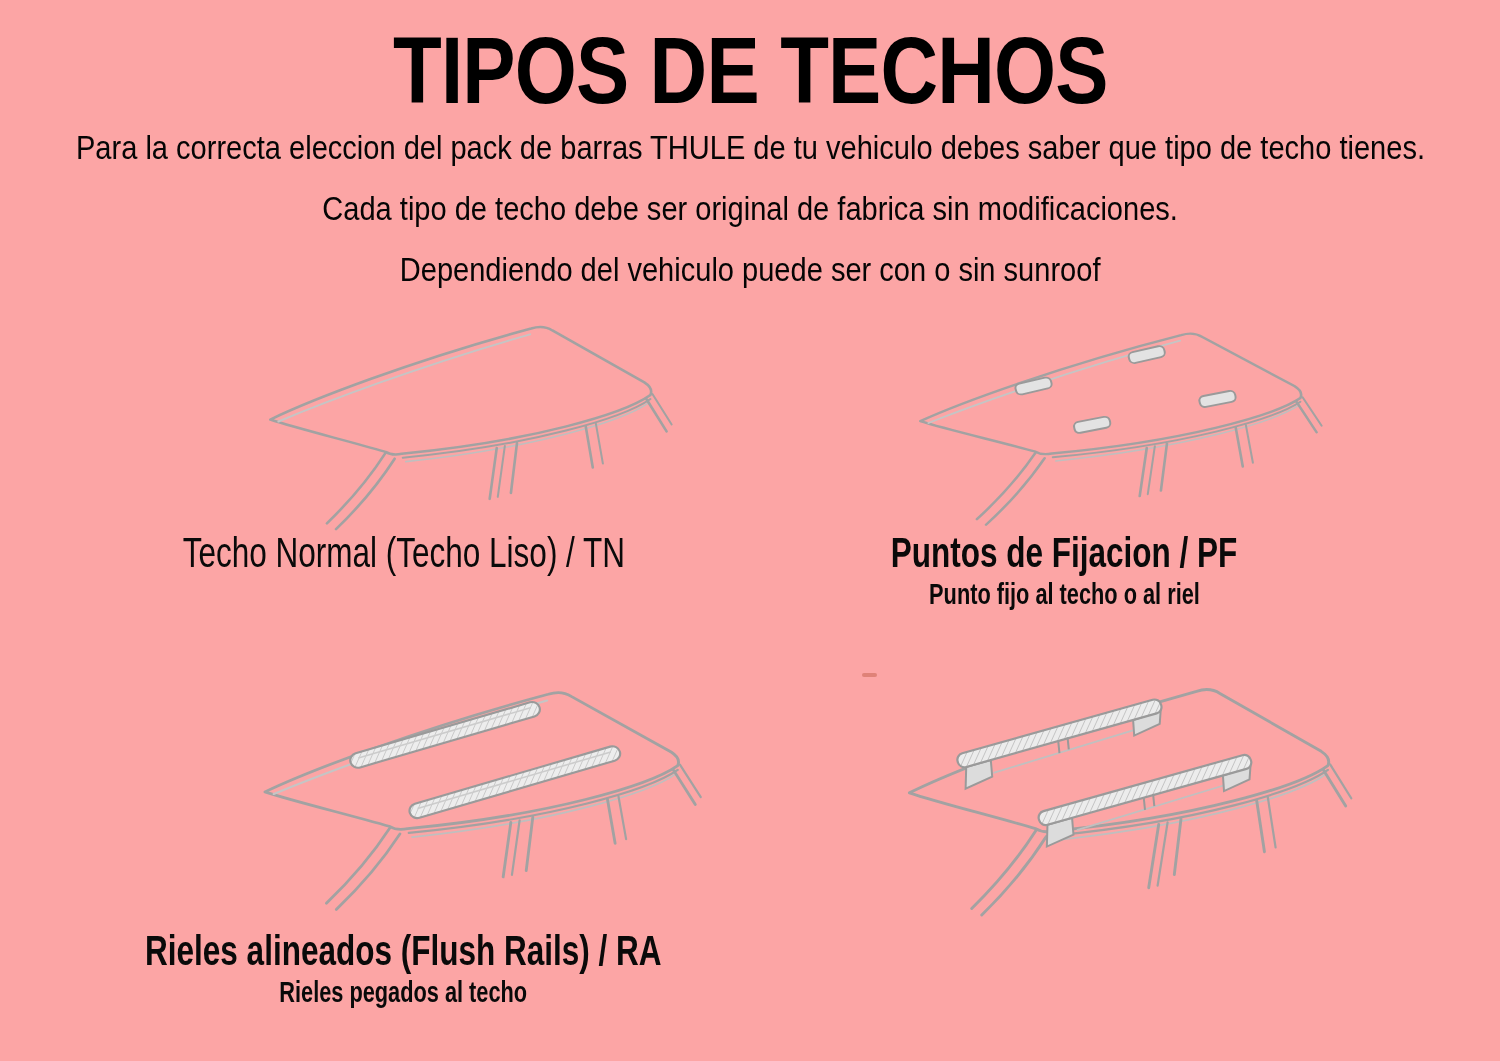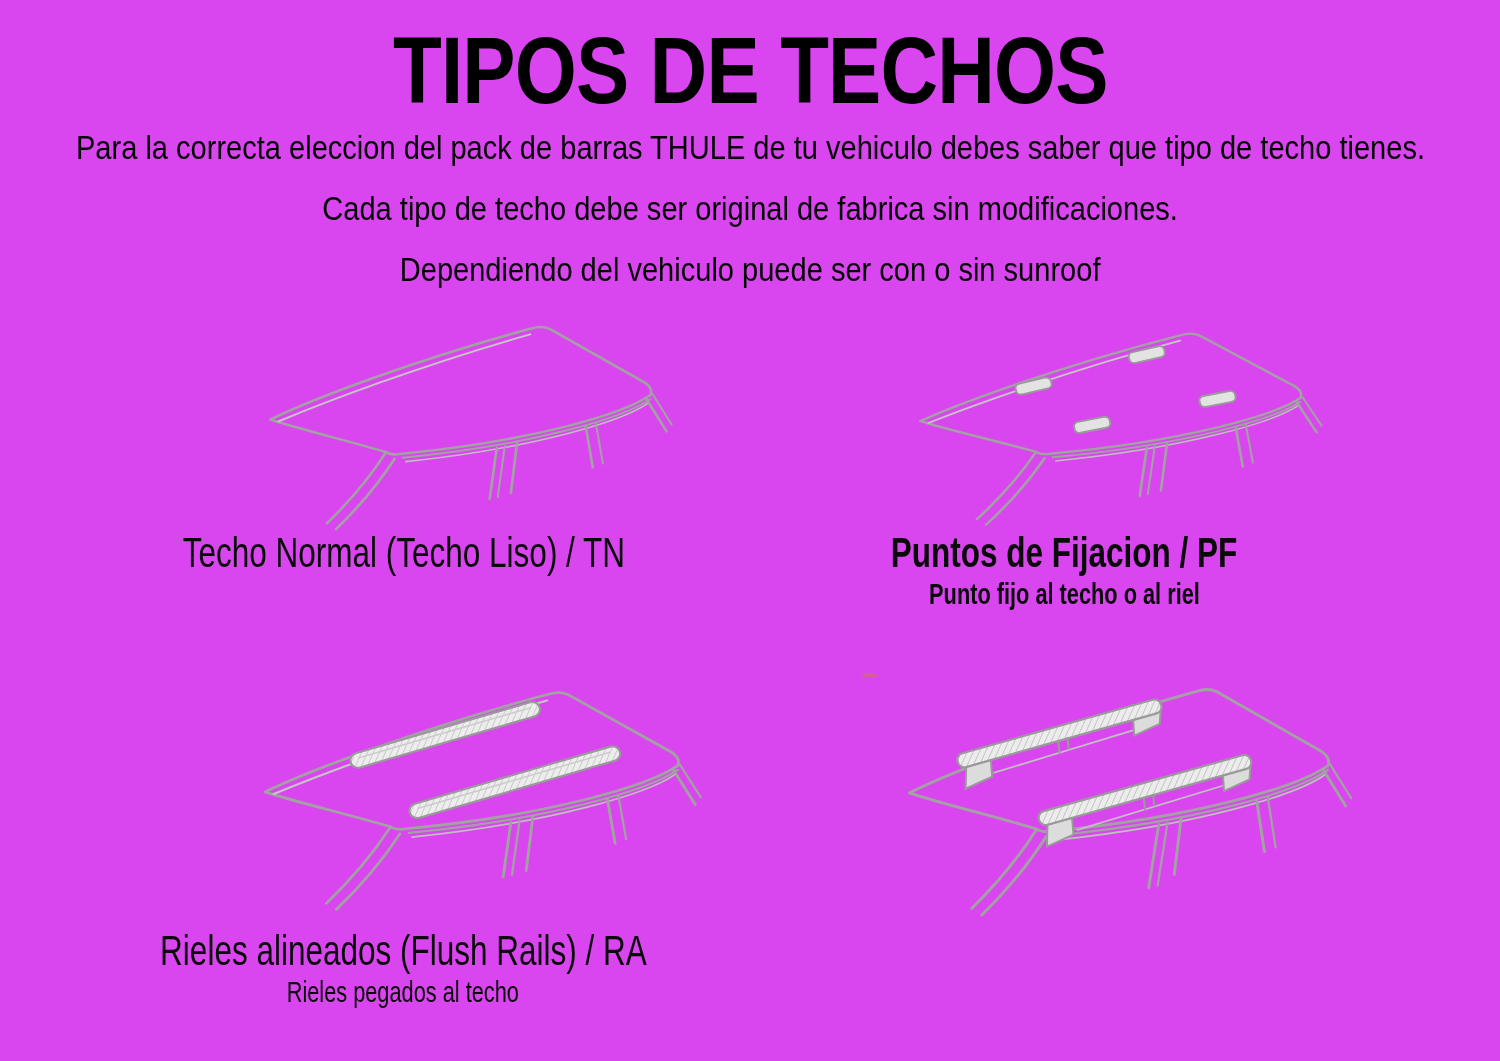--- a/index.html
+++ b/index.html
@@ -1,19 +1,19 @@
 <!DOCTYPE html>
 <html lang="es"><head>
 <meta charset="utf-8">
 <style>
   html,body{margin:0;padding:0;background:#ffffff;}
   .page{
     position:relative;
     width:1500px;height:1061px;
-    background:#d946ef;
+    background:#fca5a5;
     font-family:"Liberation Sans", sans-serif;
     color:#000;
     overflow:hidden;
   }
   .squeeze{display:inline-block;transform-origin:50% 50%;white-space:nowrap;}
   .sx84{transform:scaleX(0.84);}
   .sx88{transform:scaleX(0.88);}
   .sx75{transform:scaleX(0.75);}
 
   .title-row{
@@ -38,21 +38,21 @@
 
   .cap{
     position:absolute;width:640px;
     display:flex;flex-direction:column;align-items:center;
     text-align:right;color:#0a0a0a;
   }
   .cap .main{font-size:42px;line-height:46px;}
   .cap .sub{font-size:29px;line-height:32px;margin-top:2px;}
   .cap-tn{left:84px;top:530px;}
   .cap-pf{left:744px;top:530px;font-weight:bold;}
-  .cap-ra{left:83px;top:928px;}
+  .cap-ra{left:83px;top:928px;font-weight:bold;}
   .cap-re{left:758px;top:928px;}
 
   .artifact-red{
     position:absolute;left:862px;top:673px;width:15px;height:4px;
     background:#cf6e60;opacity:.65;border-radius:2px;
   }
 </style>
 </head>
 <body>
 

